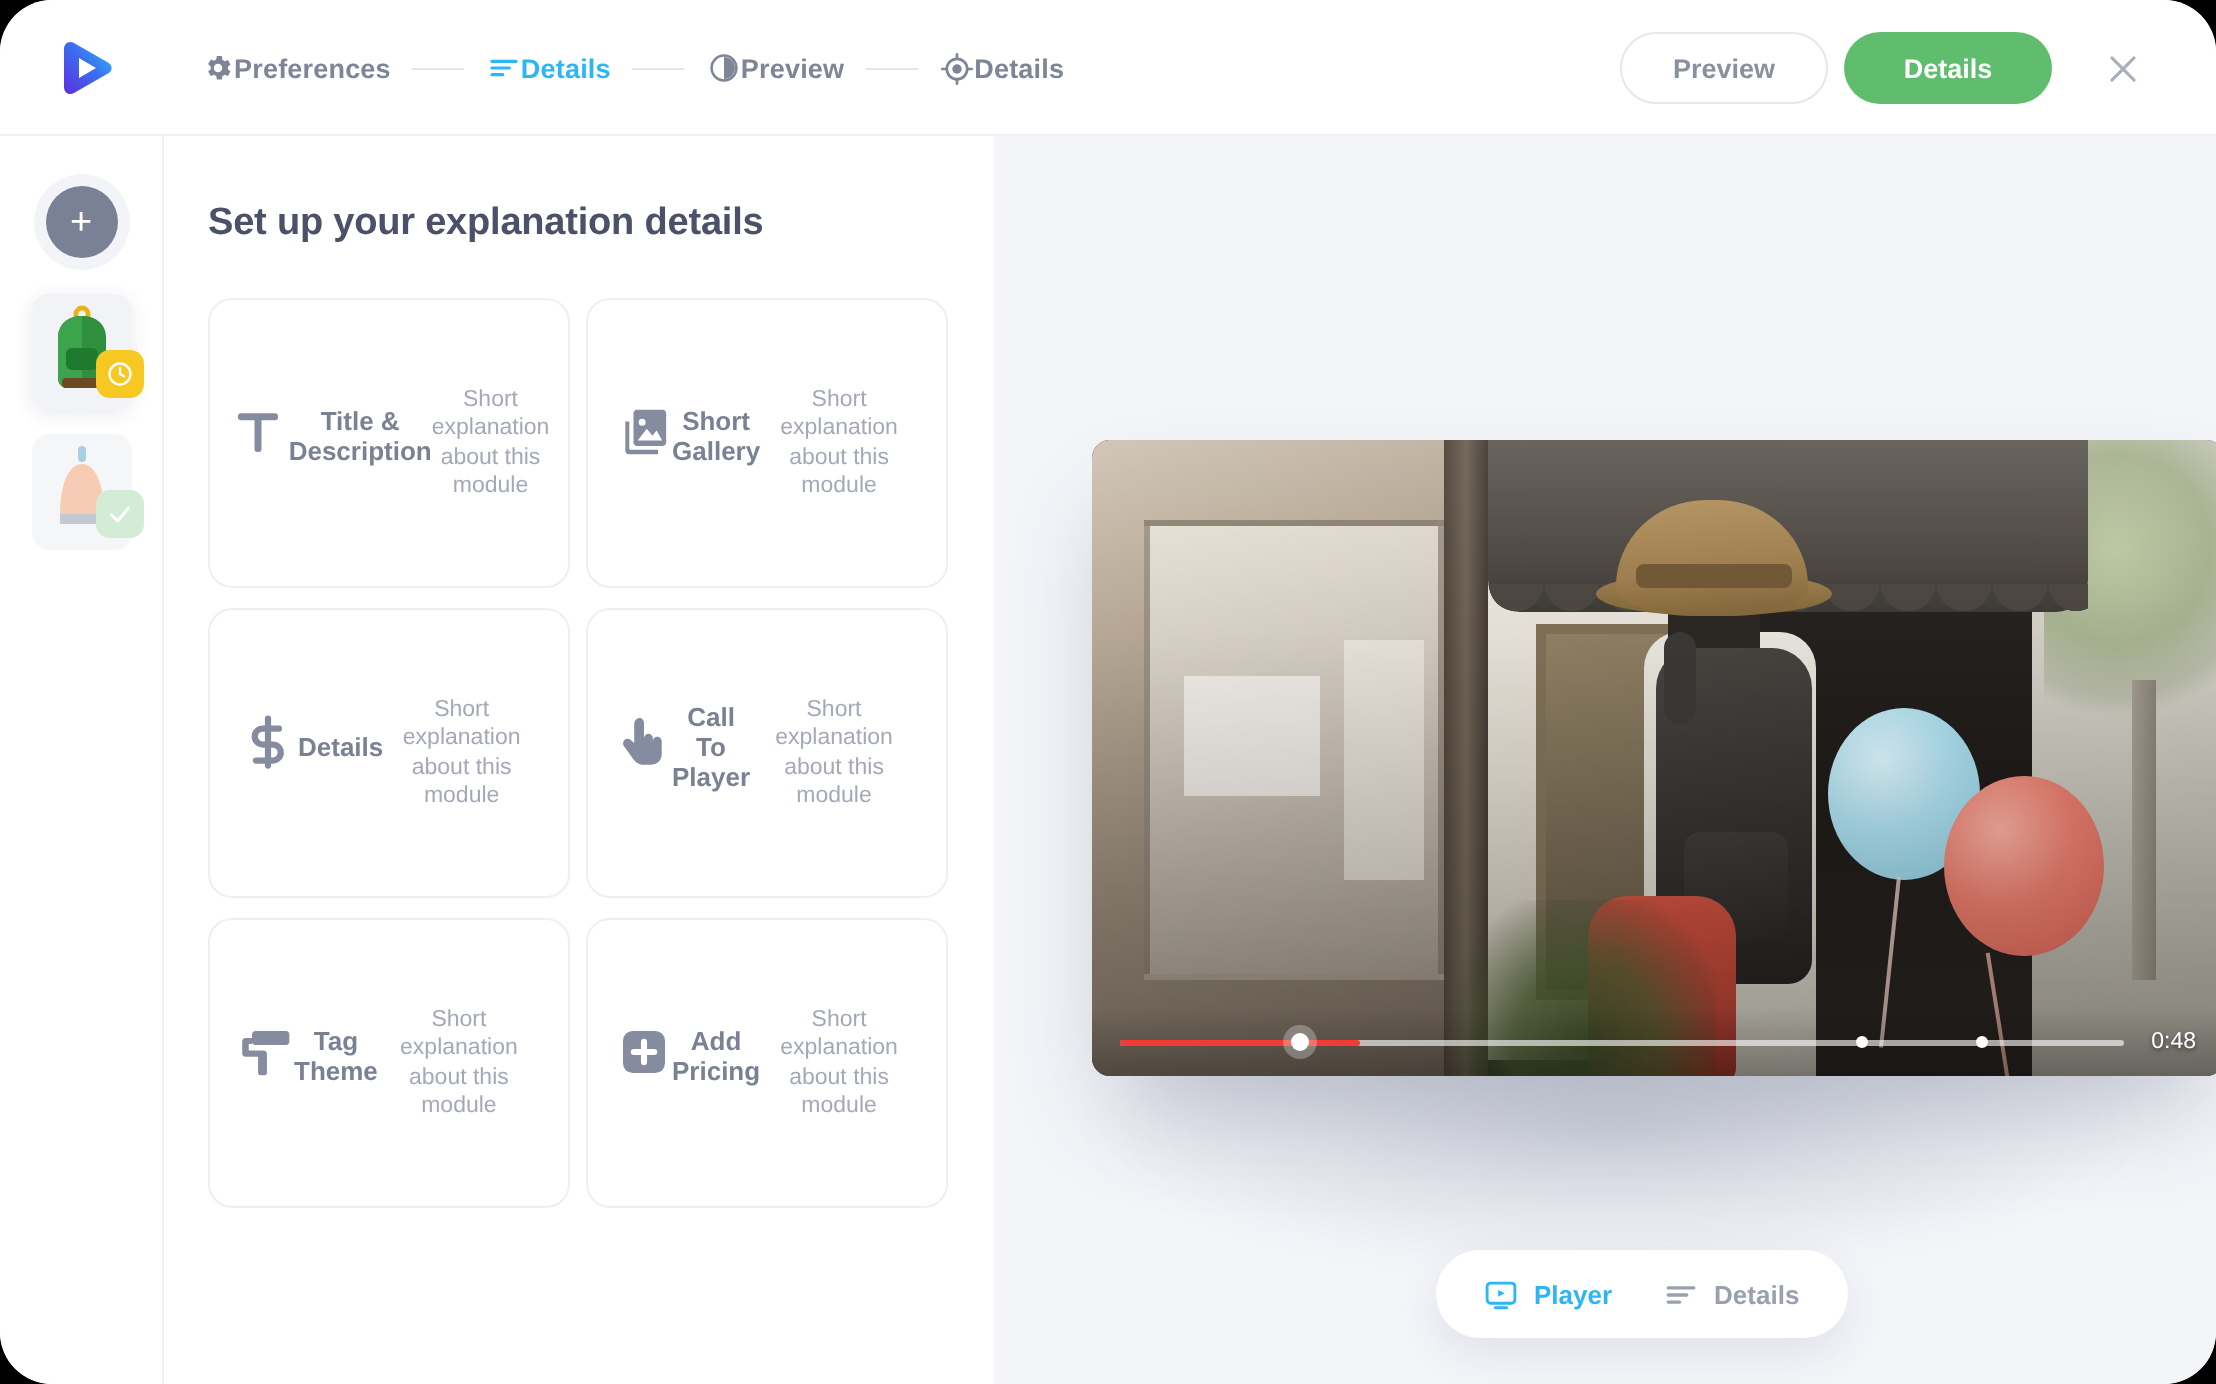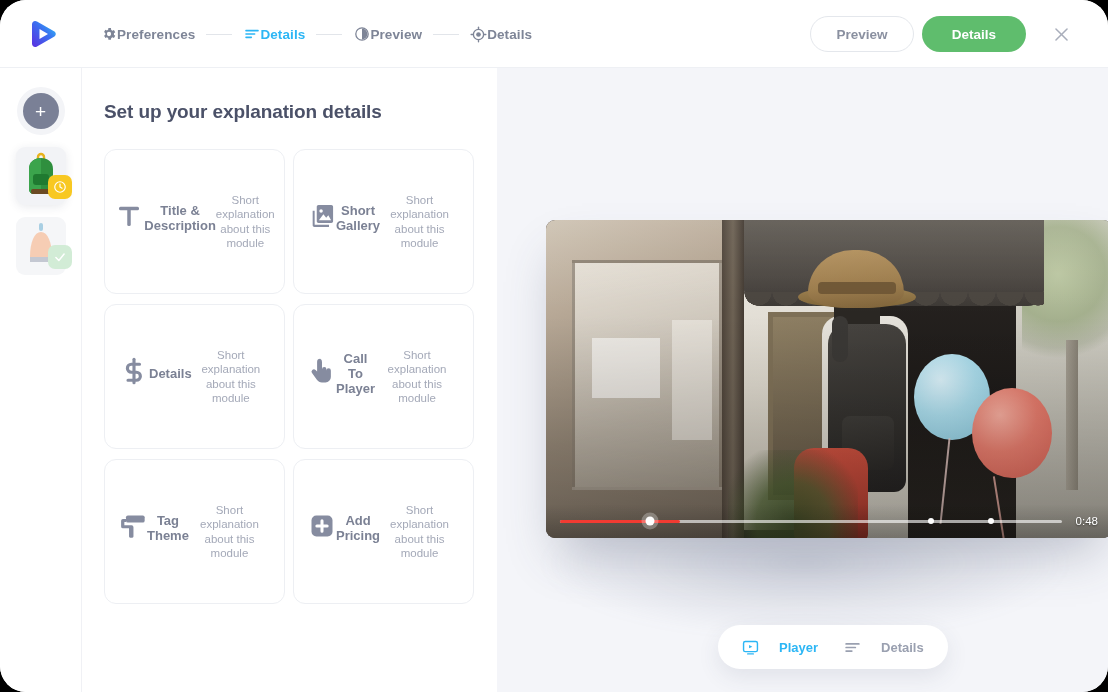--- a/index.html
+++ b/index.html
@@ -366,21 +366,21 @@
   
   #bottom-pill {
     position: absolute; left: 221px; top: 557px;
     height: 44px; padding: 0 24px;
     background: #ffffff;
     border-radius: 22px;
     box-shadow: 0 8px 22px rgba(60,70,100,0.10);
     display: flex; align-items: center; gap: 26px;
   }
   .pill-tab {
-    display: flex; align-items: center; gap: 20px;
+    display: flex; align-items: center; gap: 8px;
     cursor: pointer;
   }
   .pill-ico { display: flex; align-items: center; color: #9aa0b0; }
   .pill-label { font-size: 13px; font-weight: 700; color: #9aa0b0; }
   .pill-tab.active .pill-ico { color: #2cb6f5; }
   .pill-tab.active .pill-label { color: #2cb6f5; }
 </style>
 </head>
 <body>
 

